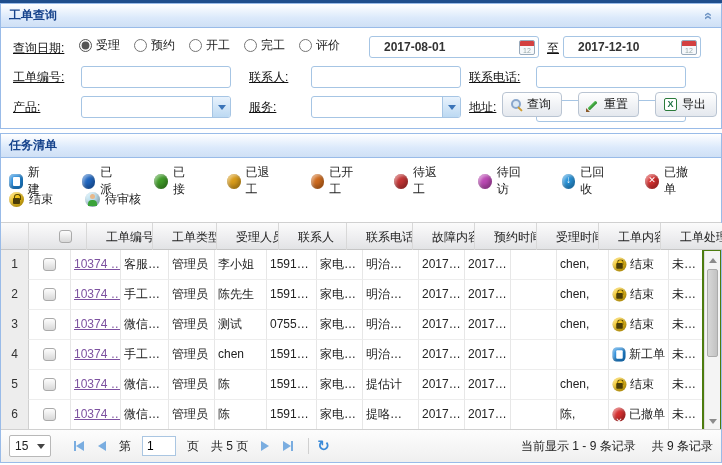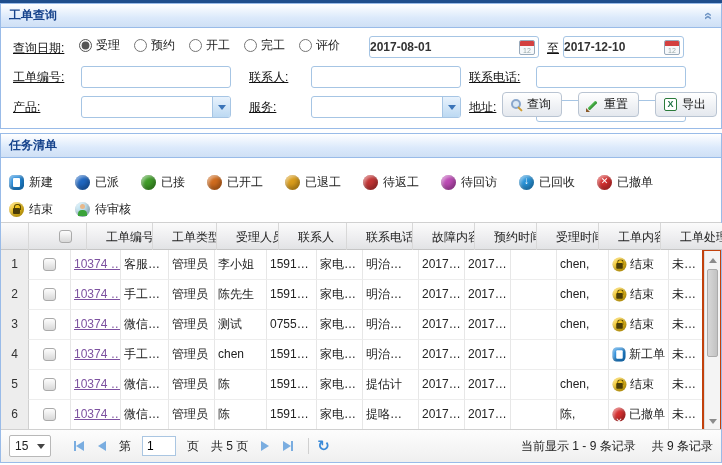--- a/index.html
+++ b/index.html
@@ -1,38 +1,38 @@
 <!DOCTYPE html>
 <html><head>
 <meta charset="utf-8">
 <style>
   * { margin:0; padding:0; box-sizing:border-box; }
   html,body { width:722px; height:465px; overflow:hidden; background:#fff;
     font-family:"Liberation Sans","DejaVu Sans",sans-serif; font-size:12px; color:#222; }
   .top-strip { height:3px; background:#1f4e8c; }
 
   
-  .panel { border:1px solid #99bbe8; background:#c2410c; }
+  .panel { border:1px solid #99bbe8; background:#4d7c0f; }
   .pnl-hdr { height:24px; line-height:23px; padding:0 8px; position:relative;
     background:linear-gradient(#ffffff,#dbe9fb 60%,#cfe0f5);
     border-bottom:1px solid #99bbe8; color:#15428b; font-weight:bold; font-size:12px; }
   .collapse-btn { position:absolute; right:8px; top:3px; color:#6f94c4; font-weight:bold;
     font-size:14px; transform:rotate(90deg); cursor:pointer; line-height:18px; }
 
   
   .qform { position:relative; height:100px; background:#fff; }
   .flabel { position:absolute; font-size:12px; color:#111; line-height:22px;text-decoration:underline; }
   .tinput { position:absolute; height:22px; width:150px; border:1px solid #a6c5e4;
     border-radius:3px; background:#fff; font-size:12px; padding:0 4px; color:#222; }
   .radio-group { position:absolute; left:78px; top:9px; display:flex; align-items:center; }
   .radio-item { display:flex; align-items:center; margin-right:14px; }
   .radio-item input { width:13px; height:13px; margin-right:4px; accent-color:#555; }
   .datebox { position:absolute; height:22px; border:1px solid #a6c5e4; border-radius:3px;
     background:#fff; display:flex; align-items:center; justify-content:space-between;
-    padding:0 3px 0 0; font-weight:bold; color:#333; }
+    padding:0 3px 0 14px; font-weight:bold; color:#333; }
   .cal-icon { width:16px; height:15px; border:1px solid #9ab; border-radius:2px;
     background:#f6f8fa; position:relative; overflow:hidden; }
   .cal-icon::before { content:""; position:absolute; top:0; left:0; right:0; height:5px; background:#d34040; }
   .cal-icon::after { content:"12"; position:absolute; top:5px; left:0; right:0; text-align:center;
     font-size:7px; font-weight:normal; color:#9aa; line-height:9px; }
   .combo { position:absolute; height:22px; width:150px; border:1px solid #a6c5e4; border-radius:3px;
     background:#fff; display:flex; }
   .combo .val { flex:1; }
   .combo .trigger { width:18px; border-left:1px solid #a6c5e4; border-radius:0 2px 2px 0;
     background:linear-gradient(#e8f2fc,#bcd9f2); display:flex; align-items:center; justify-content:center; }
@@ -50,21 +50,21 @@
   .pencil { width:12px; height:12px; position:relative; }
   .pencil::before { content:""; position:absolute; top:5px; left:0px; width:11px; height:3px;
     background:linear-gradient(#55c055,#2e8b2e); transform:rotate(-45deg); border-radius:1px; }
   .pencil::after { content:""; position:absolute; left:-1px; bottom:-1px;
     border-left:4px solid #8a5a2a; border-top:4px solid transparent; transform:rotate(0deg); }
   .excel { width:13px; height:13px; border:1px solid #2a7a3a; border-radius:2px; background:#fff;
     color:#1e7145; font-weight:bold; font-size:9px; line-height:11px; text-align:center; }
 
   
   .legend { background:#fff; padding:6px 2px 4px 8px; }
-  .lg-row { display:flex; align-items:flex-end; height:27px; }
+  .lg-row { display:flex; align-items:flex-start; height:27px;gap:10px; }
   .lg-item { display:flex; align-items:center; margin-right:22px; }
   .lg-item .lbl { margin-left:5px; color:#222; }
   .lgic { width:15px; height:15px; border-radius:50%; position:relative; display:inline-block;
     box-shadow:inset -2px -3px 4px rgba(0,0,0,.28), inset 2px 2px 3px rgba(255,255,255,.45); }
   .new-order-icon { background:#1e86d8; border-radius:32%; }
   .new-order-icon::after { content:""; position:absolute; left:4px; top:3px; width:7px; height:9px;
     background:#fff; border-radius:1px; }
   .dispatched-icon { background:#1f66c0; }
   .accepted-icon { background:#3f9b28; }
   .order-returned-icon { background:#d43a3a; }
@@ -179,21 +179,21 @@
         <label class="radio-item">
           <input type="radio" name="dateType" style="">
           <span>评价</span>
         </label>
       </span>
     <span class="datebox" style="left:368px;top:8px;width:170px">
       <span>2017-08-01</span>
       <span class="cal-icon"></span>
     </span>
     <span class="flabel" style="left:546px;top:9px">至</span>
-    <span class="datebox" style="left:562px;top:8px;width:121px">
+    <span class="datebox" style="left:562px;top:8px;width:138px">
       <span>2017-12-10</span>
       <span class="cal-icon"></span>
     </span>
 
     <span class="flabel" style="left:12px;top:38px">工单编号:</span>
     <input class="tinput" style="left: 80px; top: 38px;">
     <span class="flabel" style="left:248px;top:38px">联系人:</span>
     <input class="tinput" style="left: 310px; top: 38px;">
     <span class="flabel" style="left:468px;top:38px">联系电话:</span>
     <input class="tinput" style="left: 535px; top: 38px;">
@@ -243,26 +243,26 @@
         </span>
         <span class="lg-item">
           <span class="lgic dispatched-icon"></span>
           <span class="lbl">已派</span>
         </span>
         <span class="lg-item">
           <span class="lgic accepted-icon"></span>
           <span class="lbl">已接</span>
         </span>
         <span class="lg-item">
+          <span class="lgic work-returned-icon"></span>
+          <span class="lbl">已退工</span>
+        </span>
+        <span class="lg-item">
           <span class="lgic started-icon"></span>
           <span class="lbl">已开工</span>
-        </span>
-        <span class="lg-item">
-          <span class="lgic work-returned-icon"></span>
-          <span class="lbl">已退工</span>
         </span>
         <span class="lg-item">
           <span class="lgic rework-pending-icon"></span>
           <span class="lbl">待返工</span>
         </span>
         <span class="lg-item">
           <span class="lgic revisit-pending-icon"></span>
           <span class="lbl">待回访</span>
         </span>
         <span class="lg-item">

